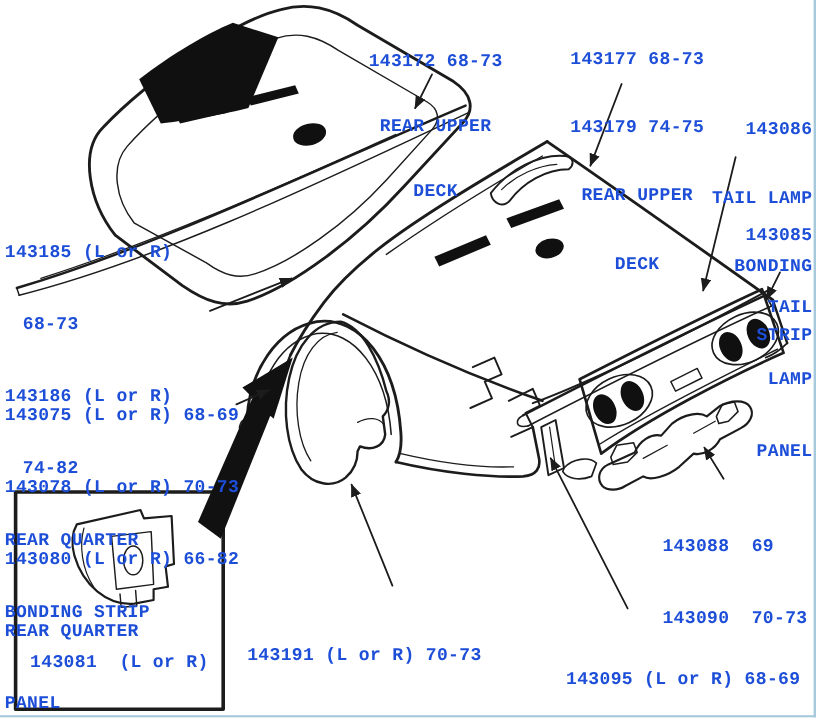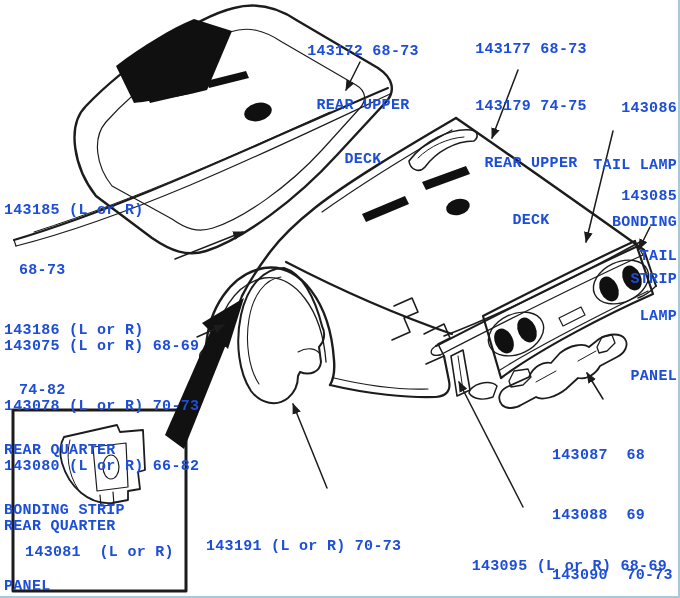--- a/index.html
+++ b/index.html
@@ -194,21 +194,20 @@
   </div>
 
   <div class="lbl" style="left:206px;top:497px;width:225px;">
     <div>143191 (L or R) 70-73</div>
     
     
     
   </div>
 
   <div class="lbl" style="left:552px;top:406px;width:126px;">
-    <div>143087  68</div>
     <div>143088  69</div>
     <div>143090  70-73</div>
     
     
   </div>
 
   <div class="lbl right" style="left:445px;top:517px;width:222px;">
     <div>143095 (L or R) 68-69</div>
     
     

